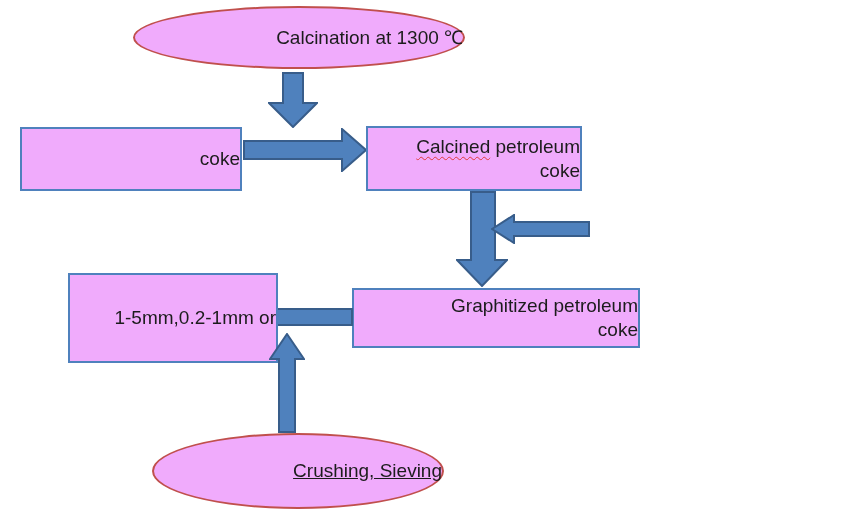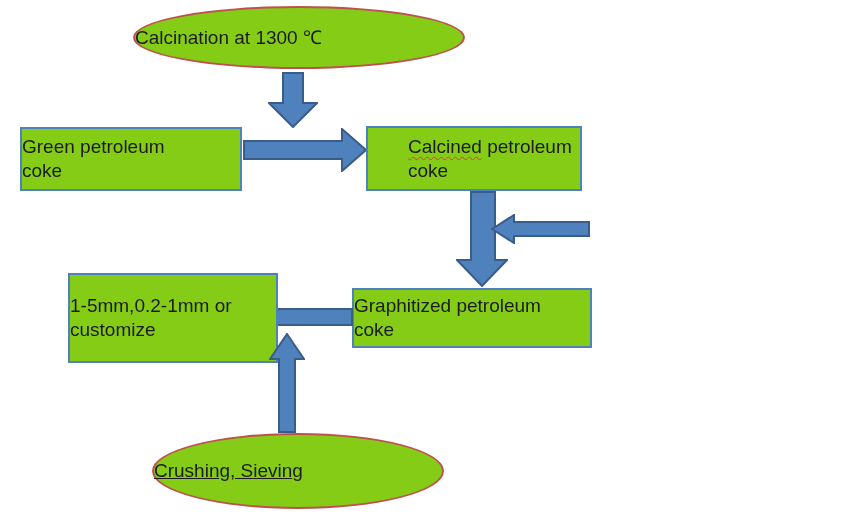--- a/index.html
+++ b/index.html
@@ -13,22 +13,22 @@
   }
   html,body{margin:0;padding:0;}
   body{background:#fff;font-family:"Liberation Sans",sans-serif;}
   .canvas{
     position:relative;width:850px;height:522px;background:var(--bg);
     overflow:hidden;color:var(--text-color);
     font-size:19px;line-height:24px;
   }
   .node{
     position:absolute;display:flex;flex-direction:column;
-    align-items:flex-start;justify-content:center;text-align:center;
-    box-sizing:border-box;background:#84cc16;
+    align-items:flex-end;justify-content:center;text-align:center;
+    box-sizing:border-box;background:#f0abfc;
   }
   .rect{border:2px solid var(--box-border);}
   .oval{border:2px solid var(--oval-border);border-radius:50%;}
   .line{display:block;white-space:nowrap;}
   .arrow{position:absolute;display:block;}
   .arrow-shape{fill:var(--arrow-fill);stroke:var(--arrow-stroke);stroke-width:2;stroke-linejoin:miter;}
   .misspelled{
     text-decoration-line:underline;
     text-decoration-style:wavy;
     text-decoration-color:var(--misspell);
@@ -43,21 +43,20 @@
 
   <div class="node oval" style="left:133px;top:6px;width:332px;height:63px;">
     <span class="line">Calcination at 1300 ℃</span>
   </div>
 
   <svg class="arrow" style="left:268px;top:72px;" width="50" height="56" viewBox="0 0 50 56">
     <polygon class="arrow-shape" points="15,1 35,1 35,31 49,31 25,55 1,31 15,31"></polygon>
   </svg>
 
   <div class="node rect" style="left:20px;top:127px;width:222px;height:64px;">
-    <span class="line">Green petroleum</span>
     <span class="line">coke</span>
   </div>
 
   <svg class="arrow" style="left:243px;top:128px;" width="124" height="44" viewBox="0 0 124 44">
     <polygon class="arrow-shape" points="1,13 99,13 99,1 123,22 99,43 99,31 1,31"></polygon>
   </svg>
 
   <div class="node rect" style="left:366px;top:126px;width:216px;height:65px;padding-left:40px;">
     <span class="line"><span class="misspelled">Calcined</span><span> petroleum</span></span>
     <span class="line">coke</span>
@@ -65,32 +64,31 @@
 
   <svg class="arrow" style="left:456px;top:191px;" width="52" height="96" viewBox="0 0 52 96">
     <polygon class="arrow-shape" points="15,1 39,1 39,69 51,69 26,95 1,69 15,69"></polygon>
   </svg>
 
 
   <svg class="arrow" style="left:491px;top:214px;" width="99" height="30" viewBox="0 0 99 30">
     <polygon class="arrow-shape" points="1,15 23,1 23,8 98,8 98,22 23,22 23,29"></polygon>
   </svg>
 
-  <div class="node rect" style="left:352px;top:288px;width:240px;height:60px;">
+  <div class="node rect" style="left:352px;top:288px;width:288px;height:60px;">
     <span class="line">Graphitized petroleum</span>
     <span class="line">coke</span>
   </div>
 
   <svg class="arrow" style="left:230px;top:300px;" width="123" height="34" viewBox="0 0 123 34">
     <polygon class="arrow-shape" points="1,17 21,1 21,9 122,9 122,25 21,25 21,33"></polygon>
   </svg>
 
   <div class="node rect" style="left:20px;top:273px;width:210px;height:90px;margin-left:48px;">
     <span class="line">1-5mm,0.2-1mm or</span>
-    <span class="line">customize</span>
   </div>
 
   <svg class="arrow" style="left:269px;top:333px;" width="36" height="100" viewBox="0 0 36 100">
     <polygon class="arrow-shape" points="18,1 35,26 26,26 26,99 10,99 10,26 1,26"></polygon>
   </svg>
 
   <div class="node oval" style="left:152px;top:433px;width:292px;height:76px;text-decoration:underline;">
     <span class="line">Crushing, Sieving</span>
   </div>
 

